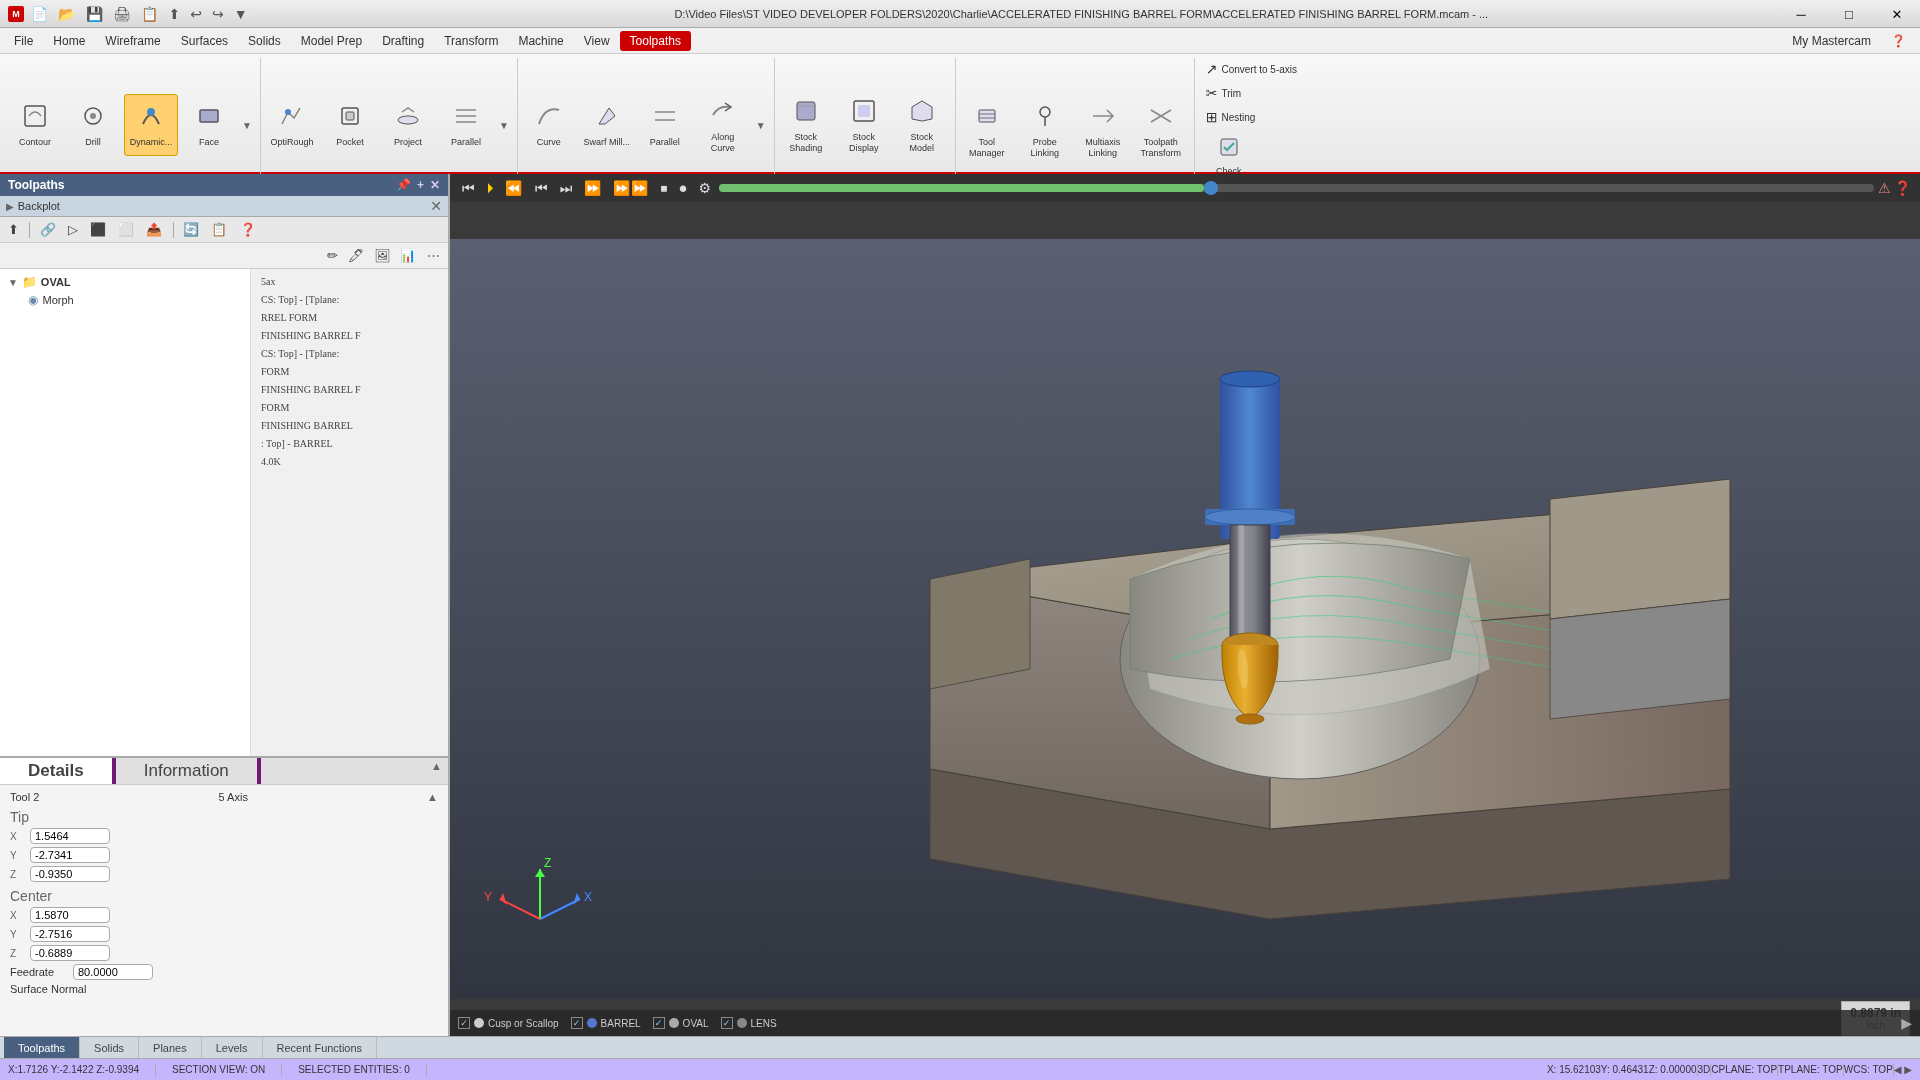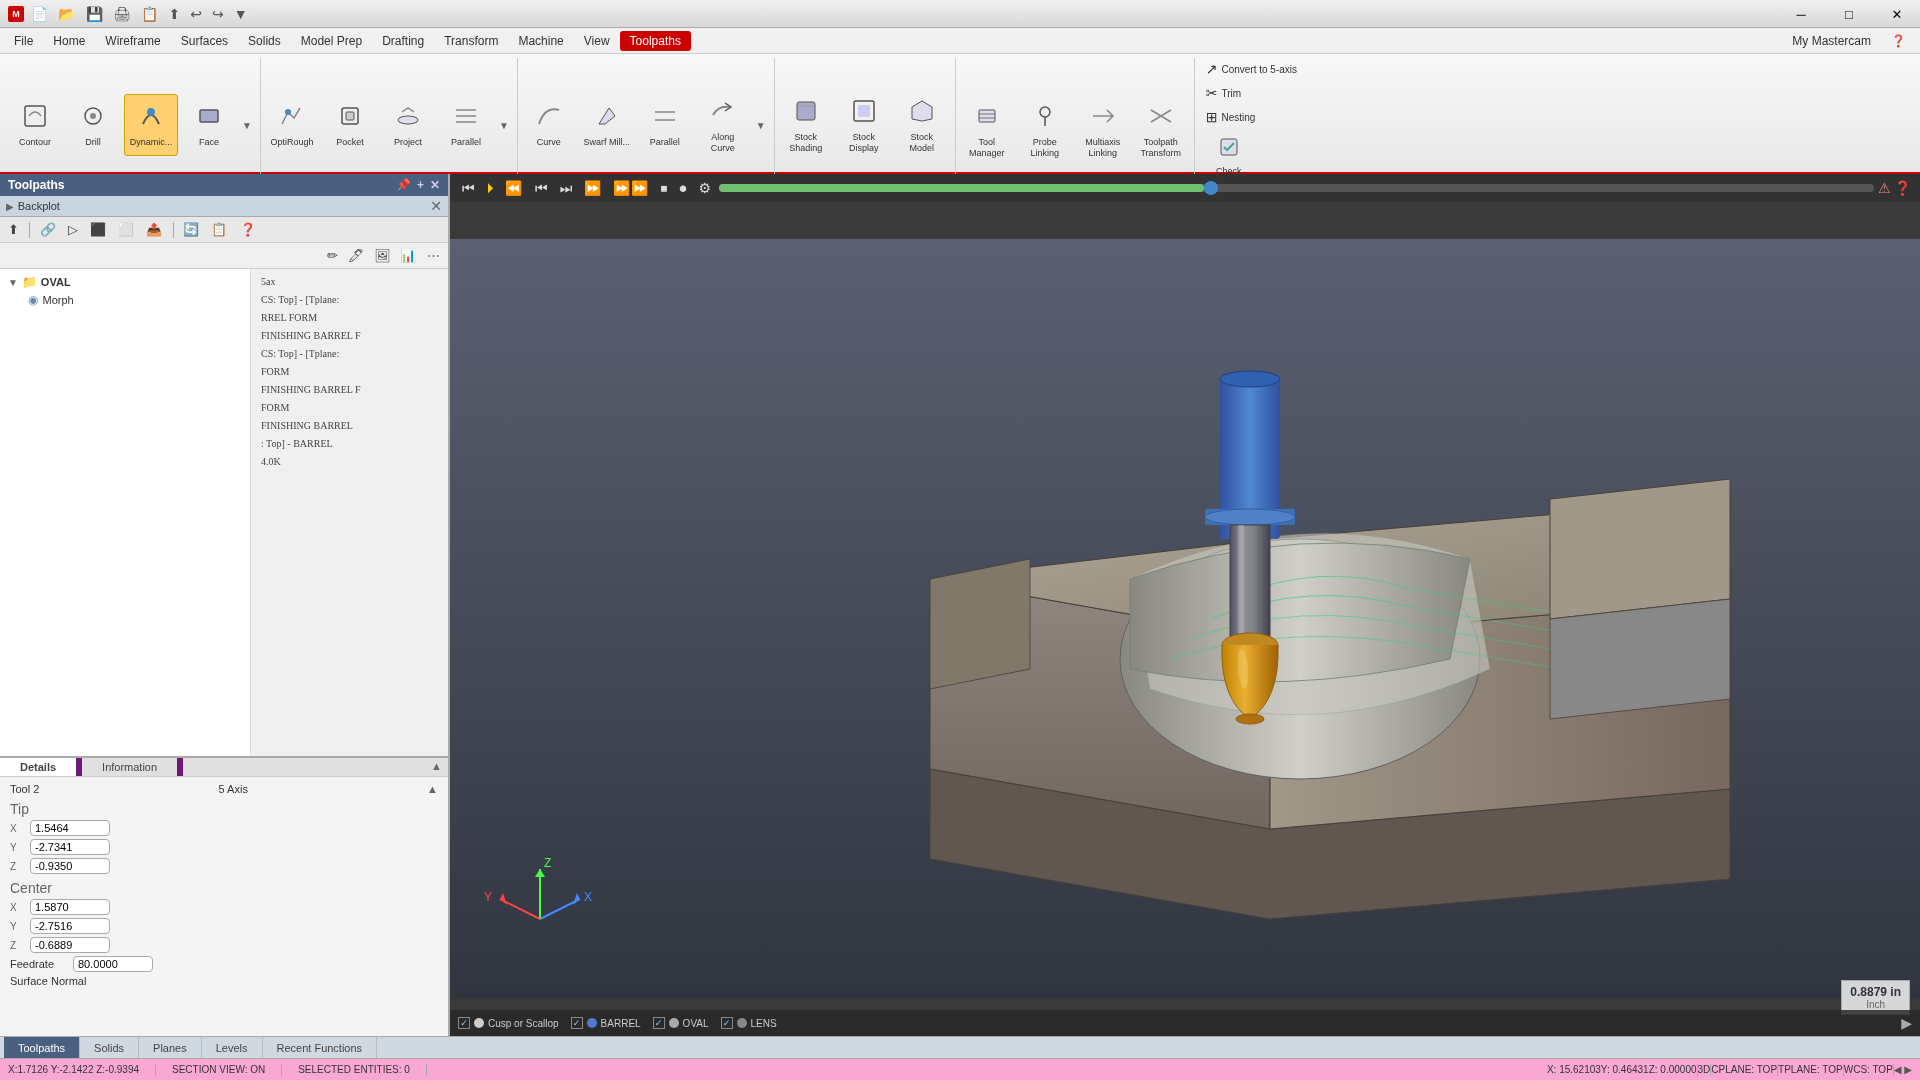--- a/index.html
+++ b/index.html
@@ -207,24 +207,24 @@
       border-top: 2px solid #aaa;
       background: #f4f4f4;
       overflow-y: auto;
     }
     #details-tabs {
       display: flex;
       background: #e0e0e0;
       border-bottom: 1px solid #ccc;
     }
     .det-tab {
-      padding: 3px 20px;
+      padding: 3px 28px;
       cursor: pointer;
-      font-size: 11px;
-      border-right: 6px solid #701a75;
+      font-size: 17px;
+      border-right: 4px solid #701a75;
       color: #444;
     }
     .det-tab.active { background: white; font-weight: bold; }
 
     #details-content {
       padding: 6px 10px;
     }
     .det-label { font-size: 14px; color: #666; margin-top: 6px; margin-bottom: 2px; }
     .det-row { display: flex; align-items: center; gap: 8px; margin: 3px 0; }
     .det-coord { font-size: 10px; color: #666; width: 12px; }
@@ -293,21 +293,21 @@
       position: absolute;
       top: 28px;
       left: 0;
       right: 0;
       bottom: 0;
     }
 
     
     #scale-info {
       position: absolute;
-      bottom: 21px;
+      bottom: 0;
       right: 10px;
       background: rgba(255,255,255,0.8);
       padding: 4px 8px;
       font-size: 11px;
       color: #333;
       border: 1px solid #aaa;
     }
 
     
     #bottom-tabs {
@@ -326,21 +326,21 @@
       color: #444;
       height: 100%;
       display: flex;
       align-items: center;
     }
     .btm-tab.active { background: #4a6080; color: white; }
 
     
     #status-bar {
       height: 22px;
-      background: #f9a8d4;
+      background: #c4b5fd;
       border-top: 1px solid #aaa;
       display: flex;
       align-items: center;
       padding: 0 8px;
       gap: 16px;
       font-size: 10px;
       color: #333;
     }
     .status-sep { width: 1px; height: 12px; background: #aaa; }
     .status-right {
@@ -412,20 +412,21 @@
     <span class="qa-btn">📄</span>
     <span class="qa-btn">📂</span>
     <span class="qa-btn">💾</span>
     <span class="qa-btn">🖨</span>
     <span class="qa-btn">📋</span>
     <span class="qa-btn">⬆</span>
     <span class="qa-btn">↩</span>
     <span class="qa-btn">↪</span>
     <span class="qa-btn">▼</span>
   </div>
+  <div class="title-text" style="font-size:11px;color:#333;text-align:center;overflow:hidden;text-overflow:ellipsis;white-space:nowrap;max-width:900px;margin:0 auto;">D:\Video Files\ST VIDEO DEVELOPER FOLDERS\2020\Charlie\ACCELERATED FINISHING BARREL FORM\ACCELERATED FINISHING BARREL FORM.mcam - ...</div>
   <div class="win-controls">
     <div class="win-btn">─</div>
     <div class="win-btn">□</div>
     <div class="win-btn close">✕</div>
   </div>
 </div>
 
 <div id="menu-bar">
   <div class="menu-item">File</div>
   <div class="menu-item">Home</div>

